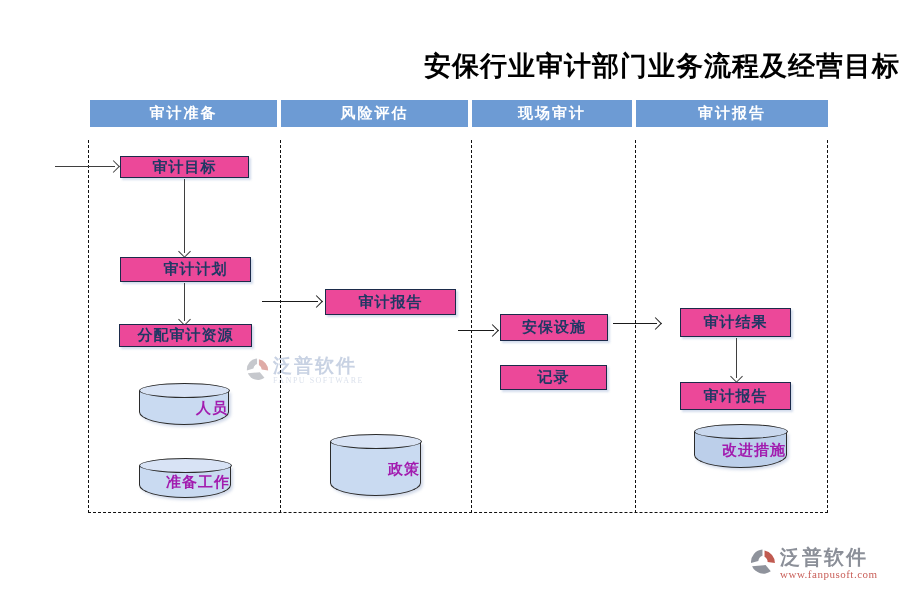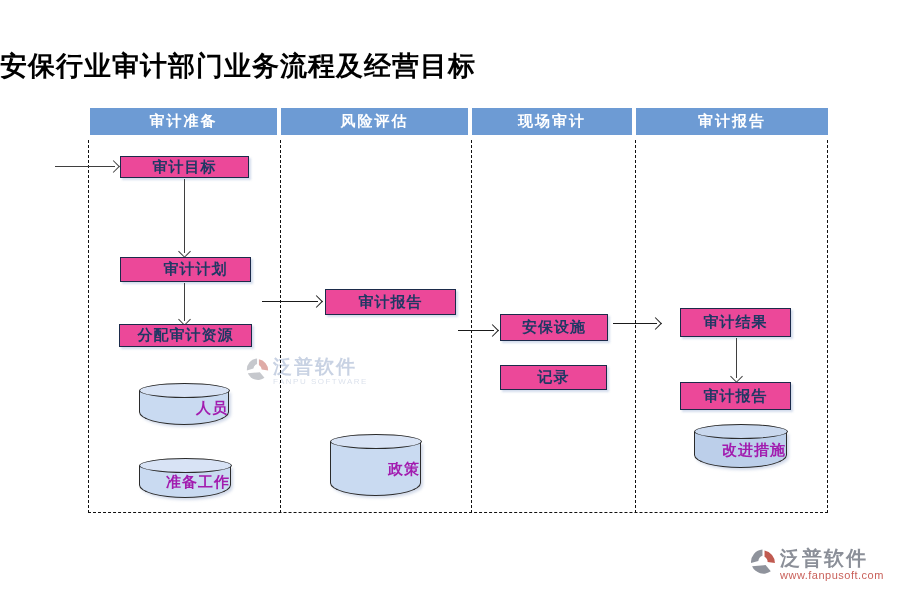--- a/index.html
+++ b/index.html
@@ -4,28 +4,28 @@
 <style>
   html,body{margin:0;padding:0;}
   body{
     width:900px;height:600px;position:relative;background:#ffffff;
     font-family:"Liberation Sans","DejaVu Sans",sans-serif;overflow:hidden;
   }
   .abs{position:absolute;}
 
   
   .page-title{
-    left:0;right:0;top:48px;text-align:left;
+    left:0;right:0;top:48px;text-align:right;
     font-family:Liberation Sans, sans-serif;
     font-size:27px;font-weight:bold;color:#000;letter-spacing:1px;
   }
 
   
   .lane-header{
-    top:108px;height:27px;background:#6D9BD4;color:#fff;
+    top:100px;height:27px;background:#6D9BD4;color:#fff;
     display:flex;align-items:center;justify-content:center;
     font-size:15px;font-weight:bold;letter-spacing:2px;
   }
 
   
   .frame{
     left:88px;top:140px;width:740px;height:373px;box-sizing:border-box;
     border-left:1.6px dashed #111;border-right:1.6px dashed #111;border-bottom:1.6px dashed #111;
   }
   .divider{top:140px;height:373px;width:0;border-left:1.6px dashed #111;}
@@ -63,21 +63,21 @@
   }
   .arr-v{width:0;border-left:1.5px solid #3f3f3f;}
   .arr-v .head{
     position:absolute;bottom:-3px;left:-4.8px;width:8px;height:8px;
     border-right:1.5px solid #3f3f3f;border-bottom:1.5px solid #3f3f3f;transform:rotate(45deg);
   }
   .arr-dark{border-color:#1a1a1a;}
   .arr-dark .head{border-color:#1a1a1a;}
 
   
-  .wm{display:flex;align-items:center;}
+  .wm{display:flex;align-items:flex-start;font-family:Liberation Serif, serif;}
   .wm-center{left:246px;top:356px;opacity:.5;}
   .wm-corner{left:750px;top:547px;}
   .wm .logo{flex:0 0 auto;margin-right:3px;}
   .wm-texts{display:flex;flex-direction:column;line-height:1;}
   .wm-center .wm-brand{font-size:19px;font-weight:bold;color:#93A6C8;letter-spacing:2px;}
   .wm-center .wm-sub{font-size:8px;color:#B9C5DA;letter-spacing:1.5px;margin-top:2px;}
   .wm-corner .wm-brand{font-size:20px;font-weight:bold;color:#8b8f98;letter-spacing:2px;}
   .wm-corner .wm-sub{font-size:11px;color:#C9605A;letter-spacing:.5px;margin-top:2px;}
 </style>
 </head>

